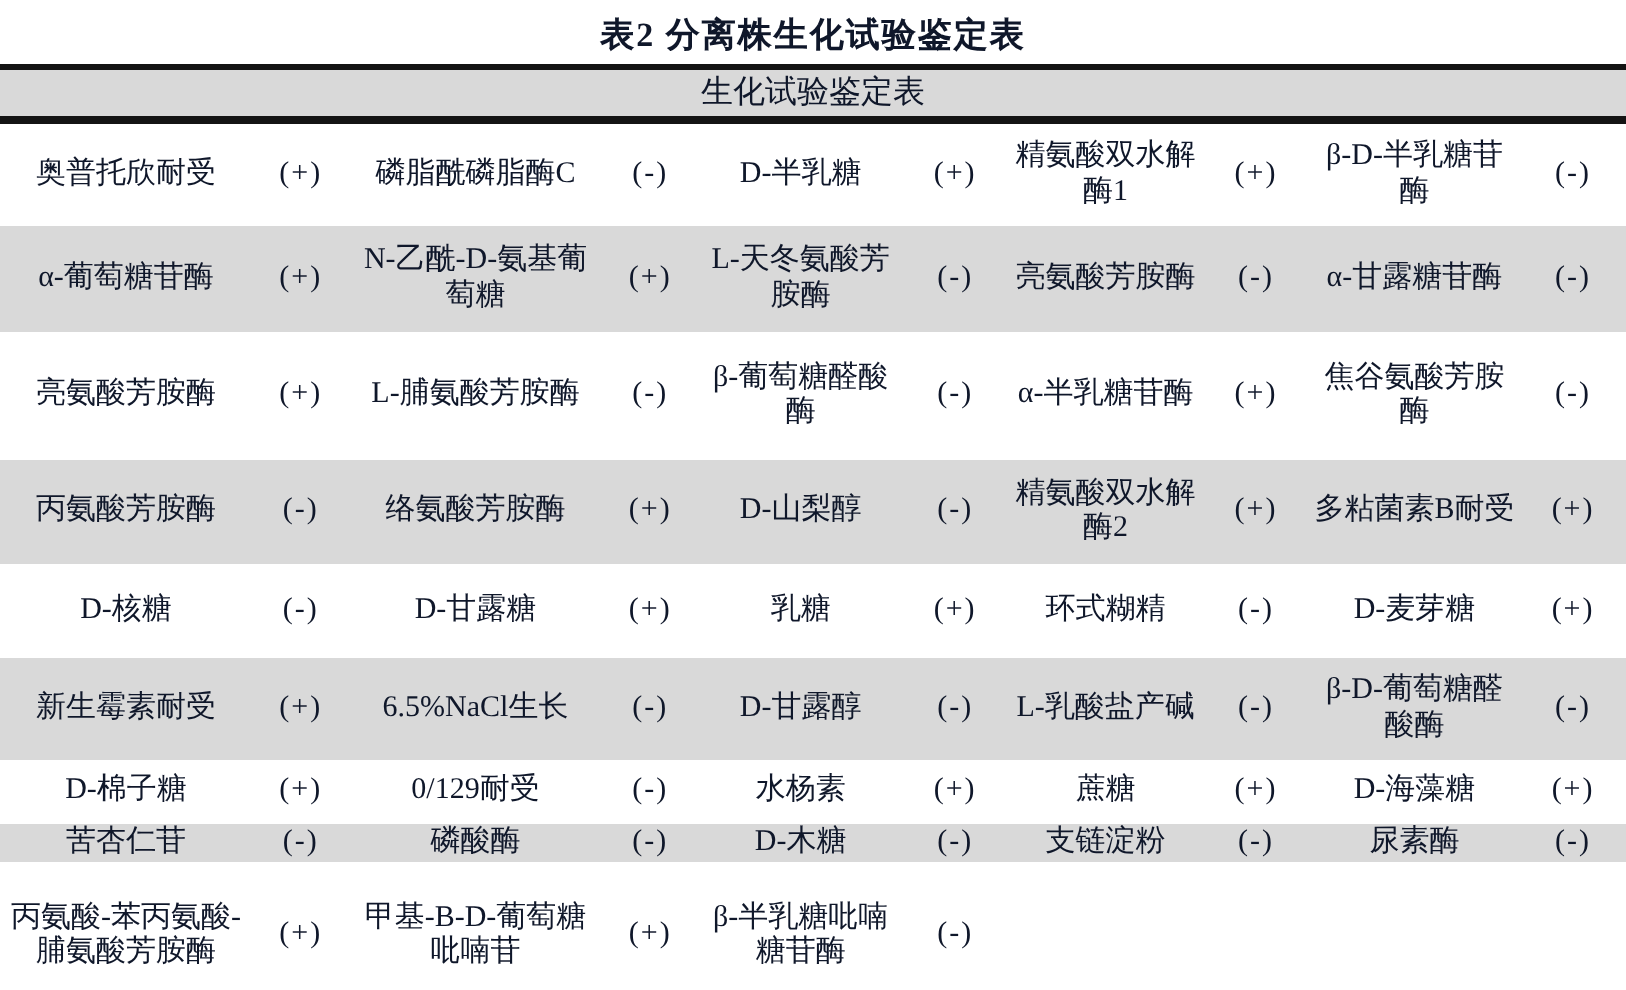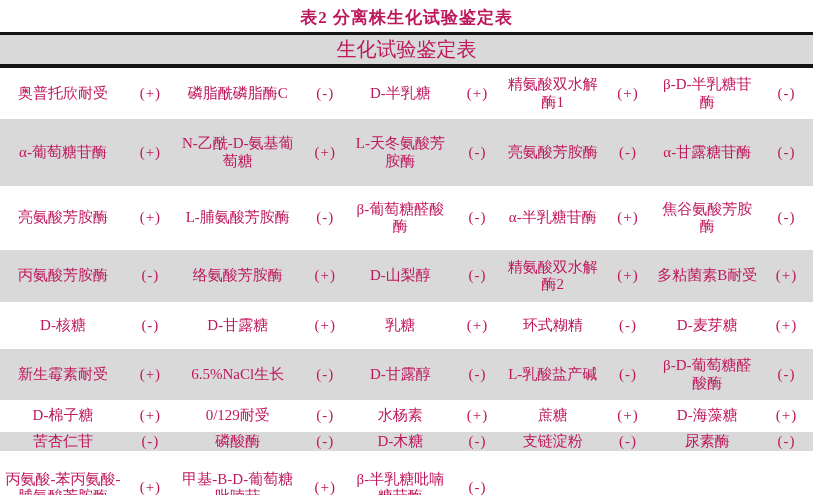--- a/index.html
+++ b/index.html
@@ -2,42 +2,42 @@
 <html><head>
 <meta charset="utf-8">
 <style>
   html,body{margin:0;padding:0;background:#ffffff;}
   .page{
     position:relative;
     width:813px;height:495px;
     background:#ffffff;
     overflow:hidden;
     font-family:"Liberation Serif","DejaVu Serif",serif;
-    color:#be185d;
+    color:#0f172a;
   }
   .title{
     height:26px;
     padding-top:6px;
     text-align:center;
     font-size:17px;
     font-weight:bold;
     letter-spacing:1px;
   }
   table.bio{
     width:813px;
     border-collapse:collapse;
     table-layout:fixed;
     border-bottom:4px solid #141414;
   }
   table.bio thead th{
     background:#d9d9d9;
     border-top:3px solid #141414;
     border-bottom:4px solid #141414;
     font-weight:normal;
-    font-size:20px;
+    font-size:16px;
     height:20px;
     text-align:center;
   }
   table.bio td{
     text-align:center;
     vertical-align:middle;
     font-size:15px;
     line-height:1.15;
     padding:1px 2px;
     word-break:break-all;
@@ -85,21 +85,21 @@
           <td class="res">(+)</td>
           <td>磷脂酰磷脂酶C</td>
           <td class="res">(-)</td>
           <td>D-半乳糖</td>
           <td class="res">(+)</td>
           <td>精氨酸双水解酶1</td>
           <td class="res">(+)</td>
           <td>β-D-半乳糖苷酶</td>
           <td class="res">(-)</td>
         </tr>
-        <tr class="stripe" style="height: 67px;">
+        <tr class="stripe" style="height: 53px;">
           <td>α-葡萄糖苷酶</td>
           <td class="res">(+)</td>
           <td>N-乙酰-D-氨基葡萄糖</td>
           <td class="res">(+)</td>
           <td>L-天冬氨酸芳胺酶</td>
           <td class="res">(-)</td>
           <td>亮氨酸芳胺酶</td>
           <td class="res">(-)</td>
           <td>α-甘露糖苷酶</td>
           <td class="res">(-)</td>

